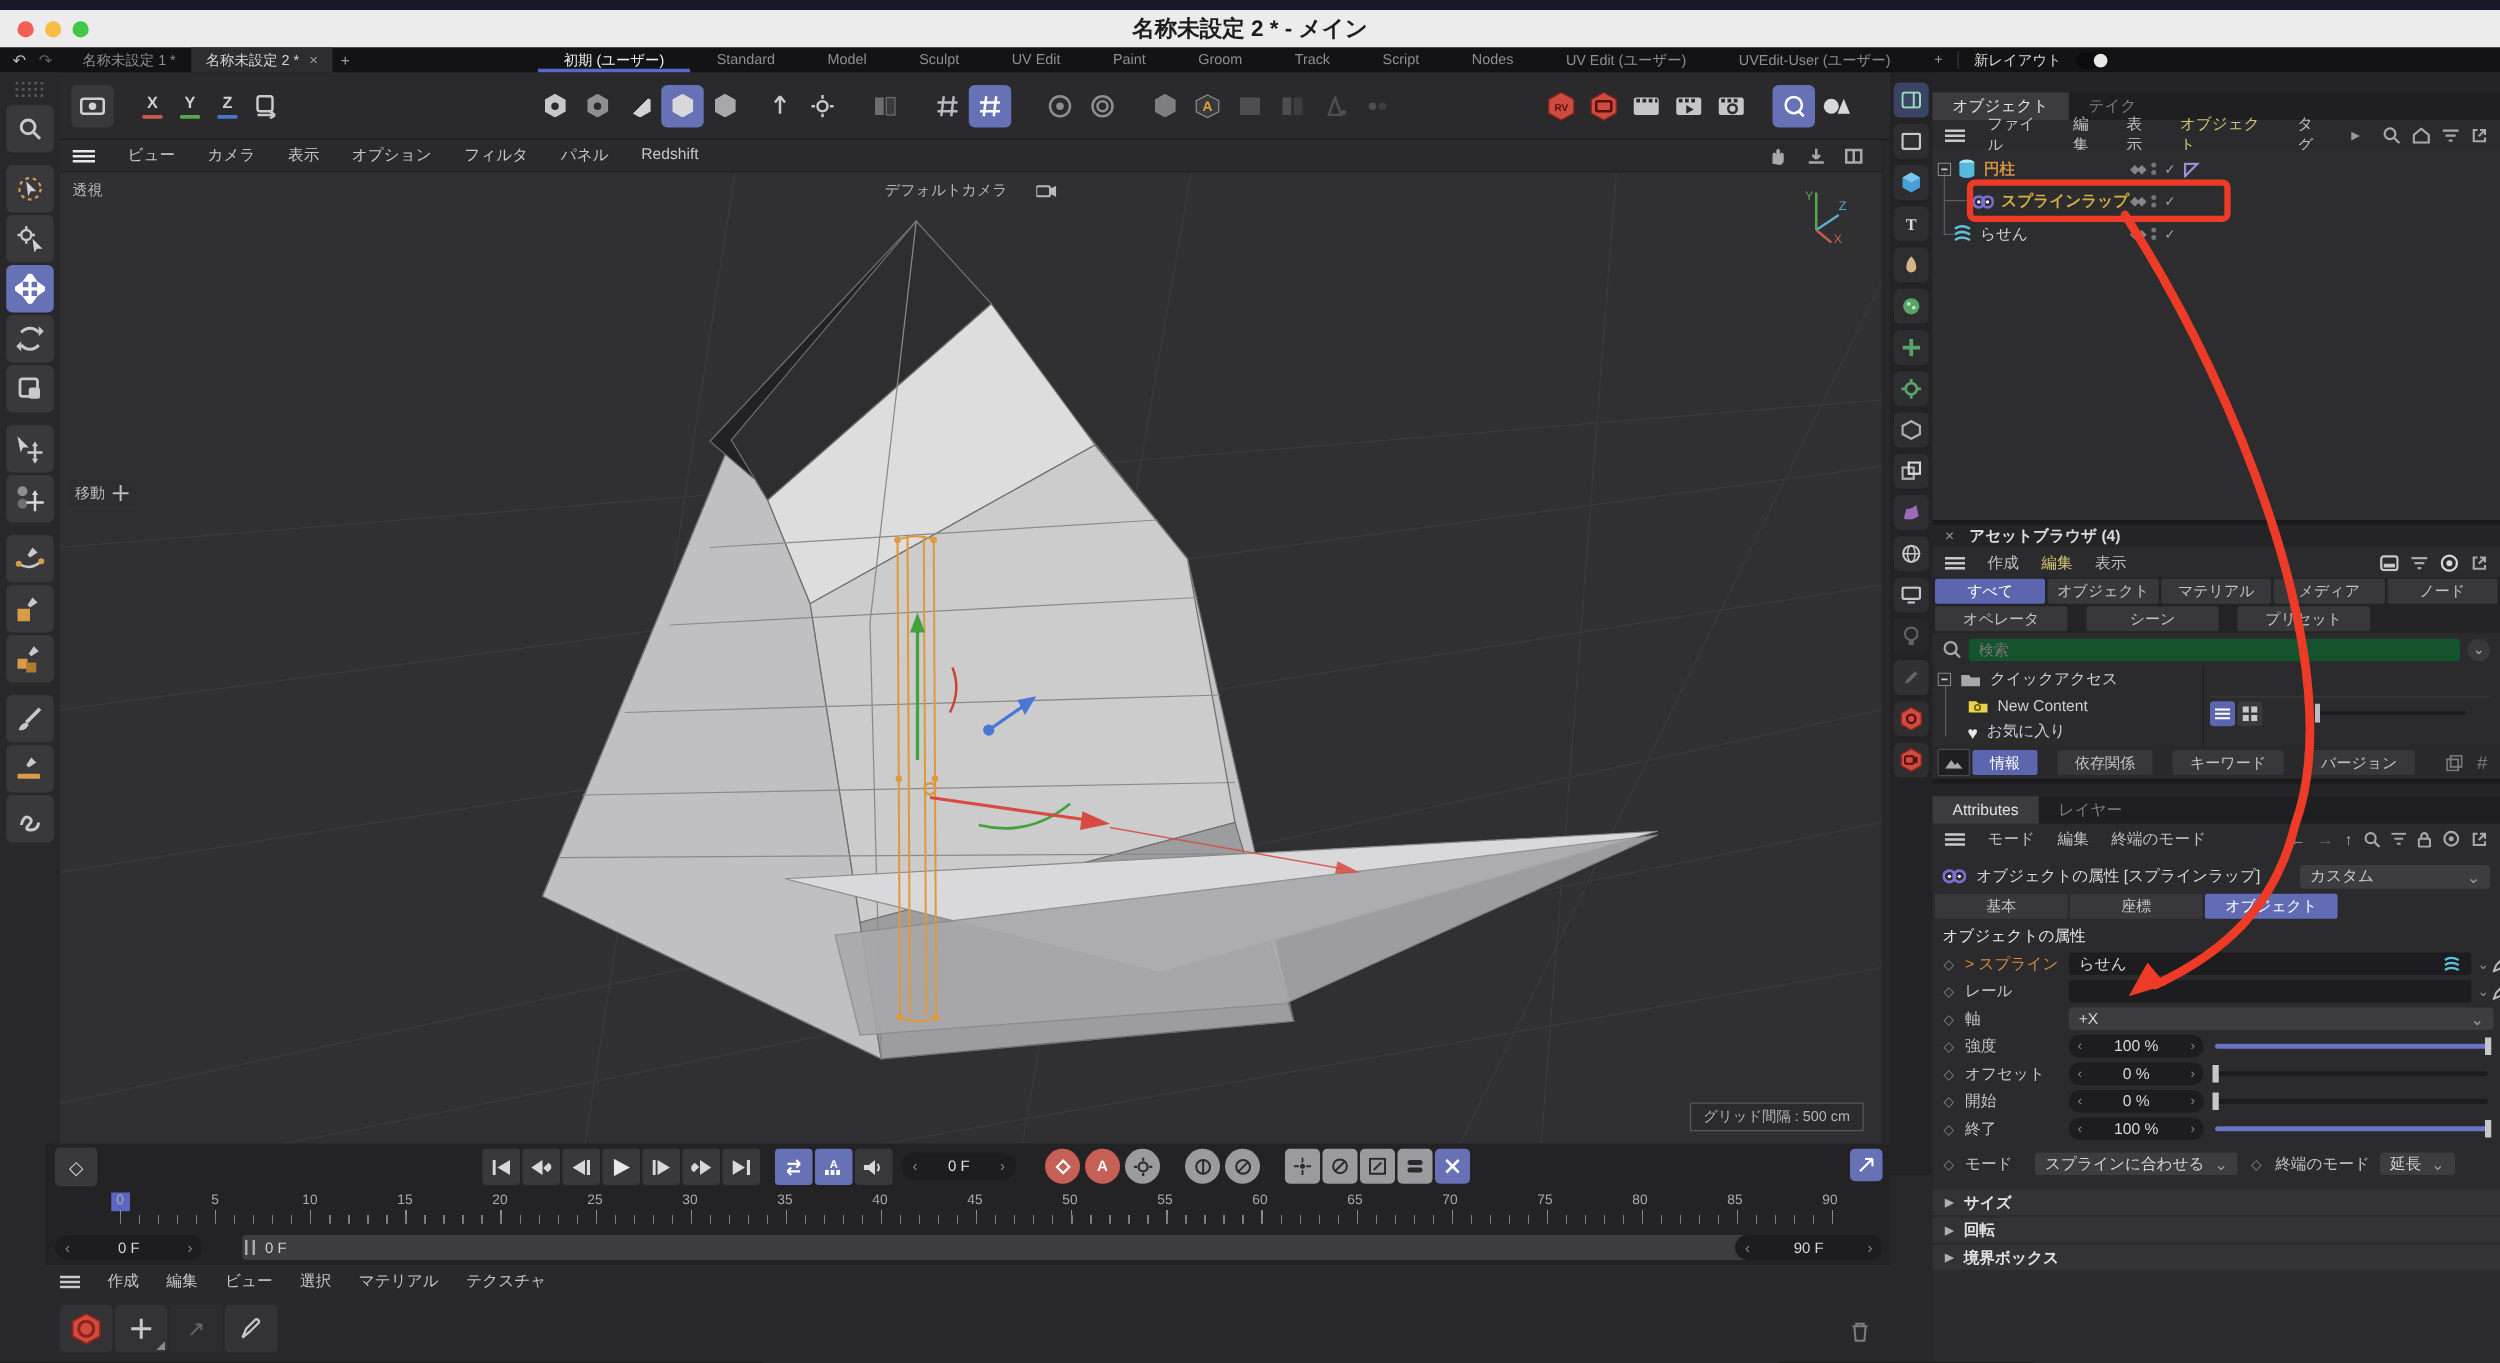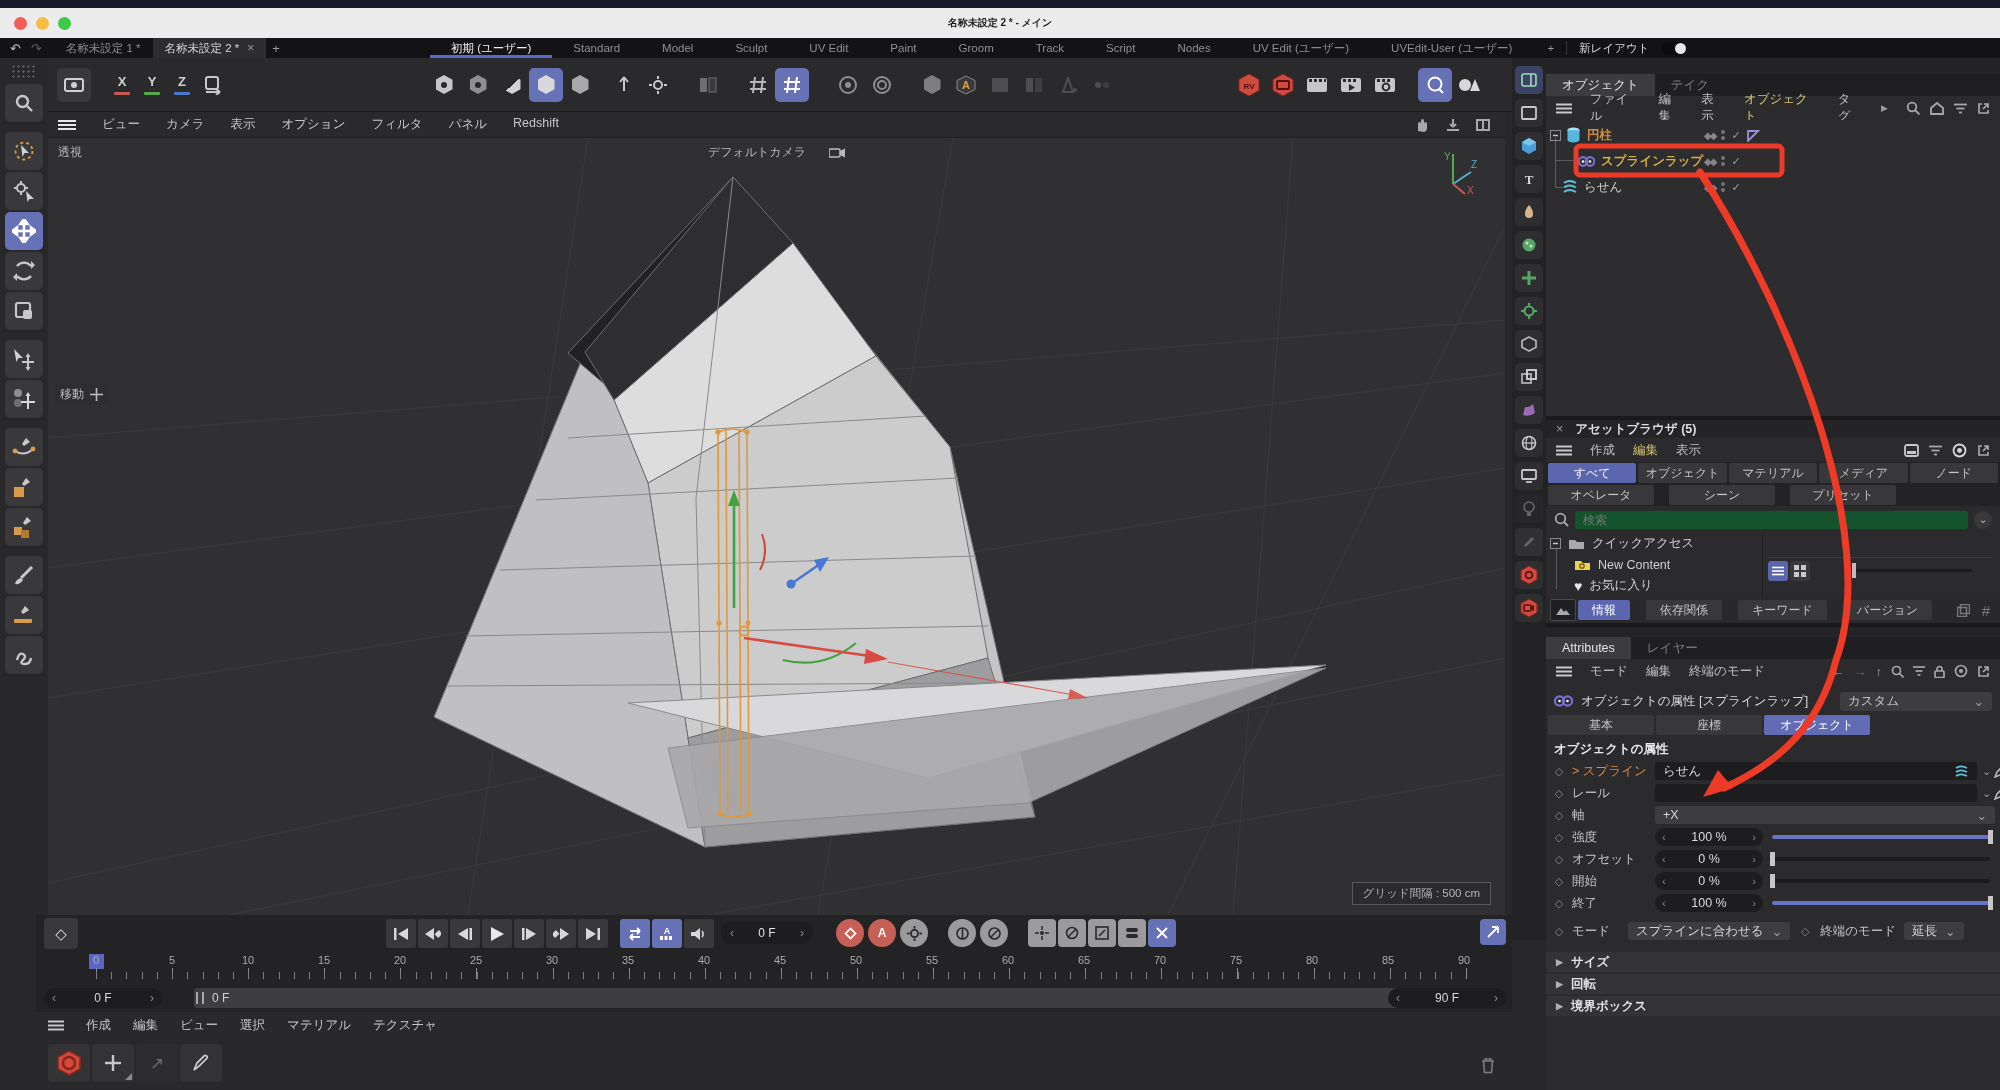--- a/index.html
+++ b/index.html
@@ -5,21 +5,21 @@
   html,body{margin:0;padding:0;background:#101012;}
   #app{position:relative;width:2000px;height:1090px;background:#28282a;overflow:hidden;
        font-family:"Liberation Sans",sans-serif;color:#c2c2c2;font-size:12px;-webkit-font-smoothing:antialiased;}
   .abs{position:absolute;}
   .row{display:flex;align-items:center;}
   
   .macos-strip{left:0;top:0;width:2000px;height:8px;background:#17172a;}
   .titlebar{left:0;top:8px;width:2000px;height:30px;background:#ececec;display:flex;align-items:center;}
   .traffic{width:13px;height:13px;border-radius:50%;margin-left:9px;}
   .t-close{background:#f35f57;margin-left:14px;} .t-min{background:#f8bd45;} .t-zoom{background:#3ec946;}
-  .win-title{position:absolute;left:0;right:0;text-align:center;color:#1d1d1f;font-size:10px;font-weight:bold;}
+  .win-title{position:absolute;left:0;right:0;text-align:center;color:#1d1d1f;font-size:18px;font-weight:bold;}
   
   .tabrow{left:0;top:38px;width:2000px;height:20px;background:#131315;display:flex;align-items:center;font-size:11.5px;}
   .histbtn{color:#b9b9b9;margin-left:10px;font-size:13px;line-height:1;}
   .histbtn.dim{color:#5c5c5e;}
   .doctab{padding:0 12px;height:20px;display:flex;align-items:center;color:#8e8e90;gap:8px;}
   .doctab.active{background:#2d2d30;color:#d6d6d6;}
   .doctab .x{color:#9a9a9c;font-size:12px;}
   .adddoc{color:#9a9a9c;margin-left:6px;font-size:13px;}
   .layouts{display:flex;align-items:center;margin-left:150px;gap:0;}
   .layout-tab{padding:0 21px;height:20px;display:flex;align-items:center;color:#8f8f91;white-space:nowrap;}
@@ -103,21 +103,21 @@
   .ab-btab{padding:0 14px;height:20px;display:flex;align-items:center;background:#38383a;color:#c4c4c6;border-radius:2px;font-size:12px;}
   .ab-btab.active{background:#5c66ae;color:#fff;}
   .imgbtn{width:24px;height:20px;border-radius:2px;background:#1f1f21;border:1px solid #4a4a4c;display:flex;align-items:center;justify-content:center;}
   
   .at-objrow{display:flex;align-items:center;height:24px;gap:8px;padding:0 8px;font-size:12.5px;color:#d8d8da;}
   .preset{margin-left:auto;width:136px;height:19px;background:#3d3d3f;border-radius:3px;display:flex;align-items:center;padding:0 8px;color:#c9c9cb;}
   .preset .cv{margin-left:auto;color:#a0a0a2;}
   .at-tabs{display:flex;gap:2px;padding:2px 2px;}
   .at-tab{width:106px;height:20px;display:flex;align-items:center;justify-content:center;background:#38383a;color:#c6c6c8;border-radius:2px;}
   .at-tab.active{background:#626cb4;color:#fff;}
-  .at-section{padding:4px 8px 2px;font-weight:bold;color:#e6e6e8;font-size:12.5px;}
+  .at-section{padding:4px 8px 2px;font-weight:normal;color:#e6e6e8;font-size:12.5px;}
   .arow{position:relative;height:22px;display:flex;align-items:center;font-size:12.5px;color:#c4c4c6;}
   .adia{width:26px;text-align:center;color:#8a8a8c;font-size:11px;flex:none;}
   .albl{width:82px;flex:none;white-space:nowrap;}
   .afield{position:absolute;left:109px;width:322px;height:18px;background:#1d1d1f;border-radius:3px;display:flex;align-items:center;padding:0 8px;box-sizing:border-box;color:#d8d8da;}
   .afield .fic{margin-left:auto;}
   .fcv{position:absolute;left:436px;color:#9a9a9c;font-size:11px;}
   .fdrop{position:absolute;left:109px;width:340px;height:18px;background:#3d3d3f;border-radius:3px;display:flex;align-items:center;padding:0 8px;box-sizing:border-box;color:#d4d4d6;}
   .fdrop .cv{margin-left:auto;color:#a0a0a2;}
   .spin{position:absolute;left:109px;width:108px;height:18px;background:#1d1d1f;border-radius:9px;display:flex;align-items:center;justify-content:space-between;padding:0 7px;box-sizing:border-box;color:#dadadc;}
   .spin .a{color:#8a8a8c;font-size:11px;}
@@ -899,21 +899,21 @@
               <i></i>
             </span>
           <span class="chk">✓</span>
         </div>
       </div>
     </div>
     <div class="divider"></div>
 
     <div class="ab-title">
       <span class="x">×</span>
-      <span>アセットブラウザ (5)</span>
+      <span>アセットブラウザ (4)</span>
     </div>
     <div class="menur">
       <svg width="16" height="11">
           <g stroke="#c8c8ca" stroke-width="2">
             <line x1="0" y1="1.5" x2="16" y2="1.5"></line>
             <line x1="0" y1="5.5" x2="16" y2="5.5"></line>
             <line x1="0" y1="9.5" x2="16" y2="9.5"></line>
           </g>
         </svg>
       <div style="display:flex;gap:18px;">

